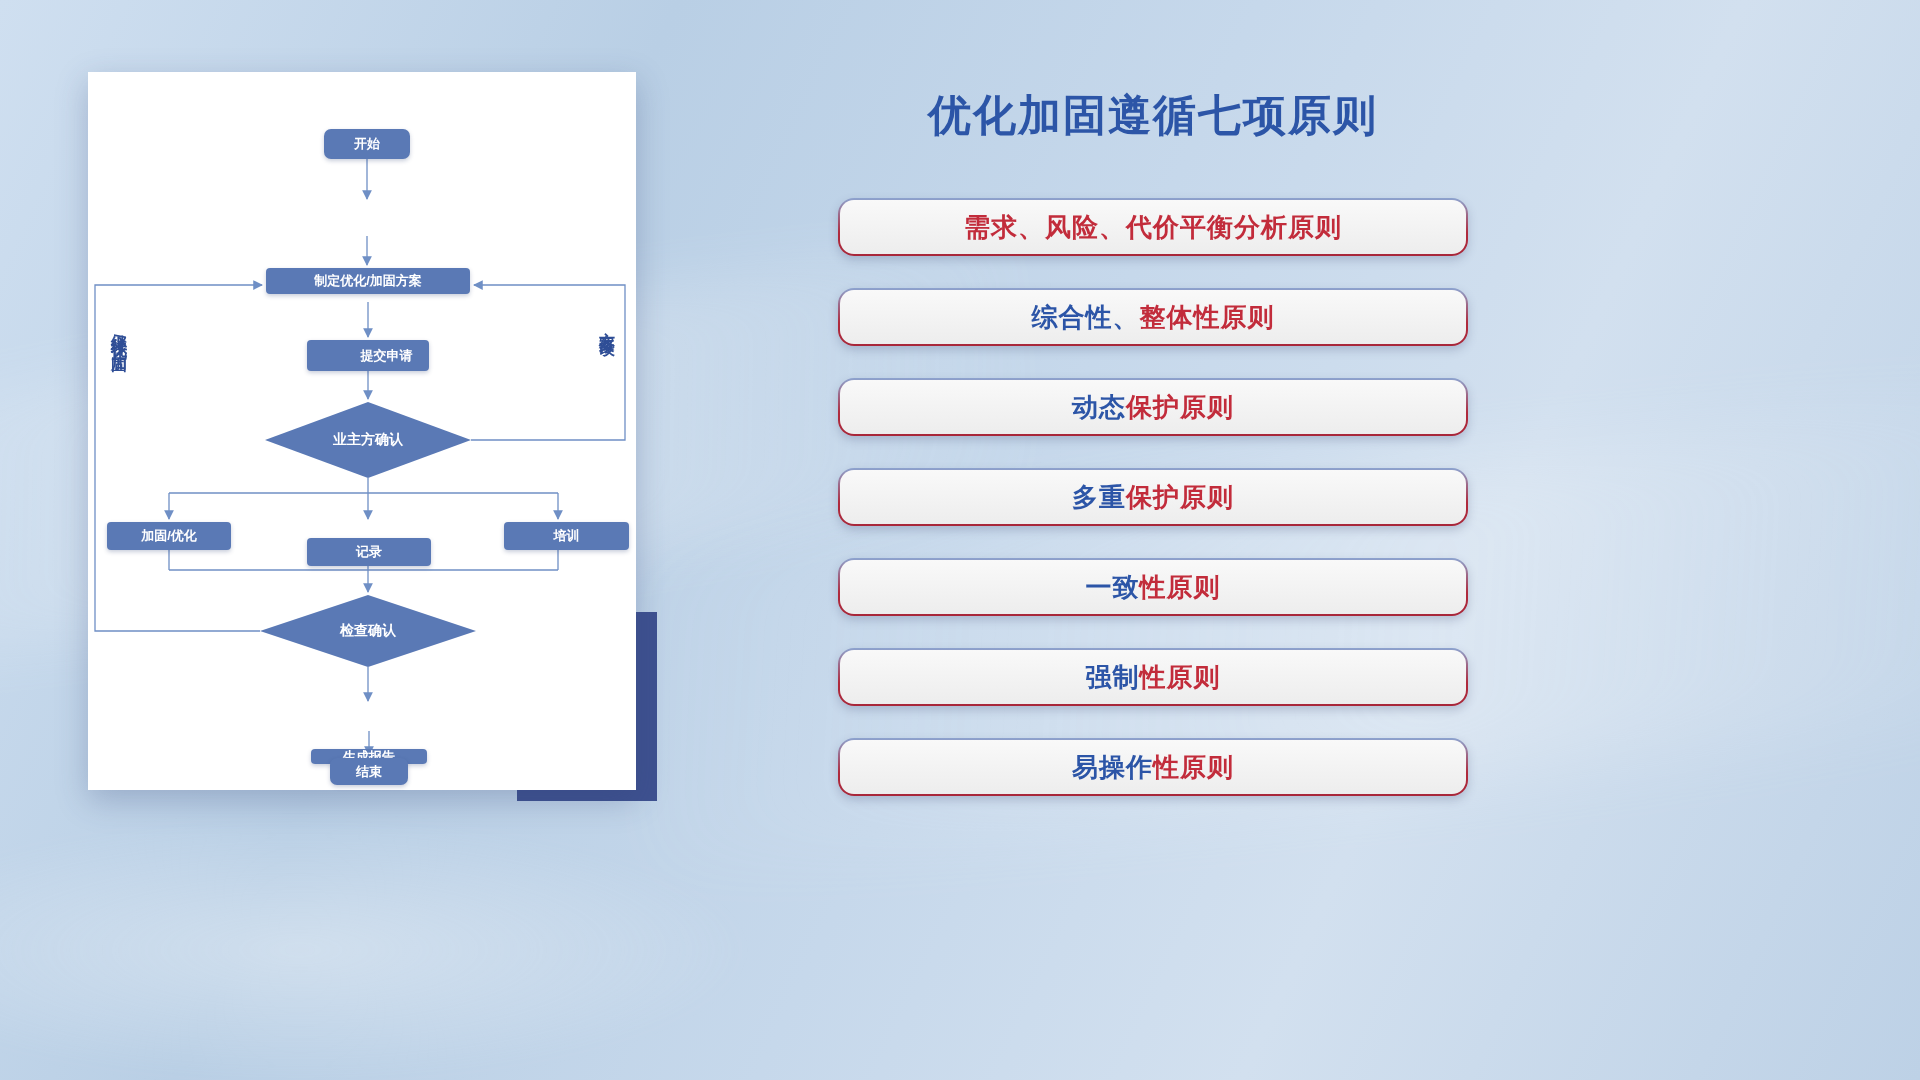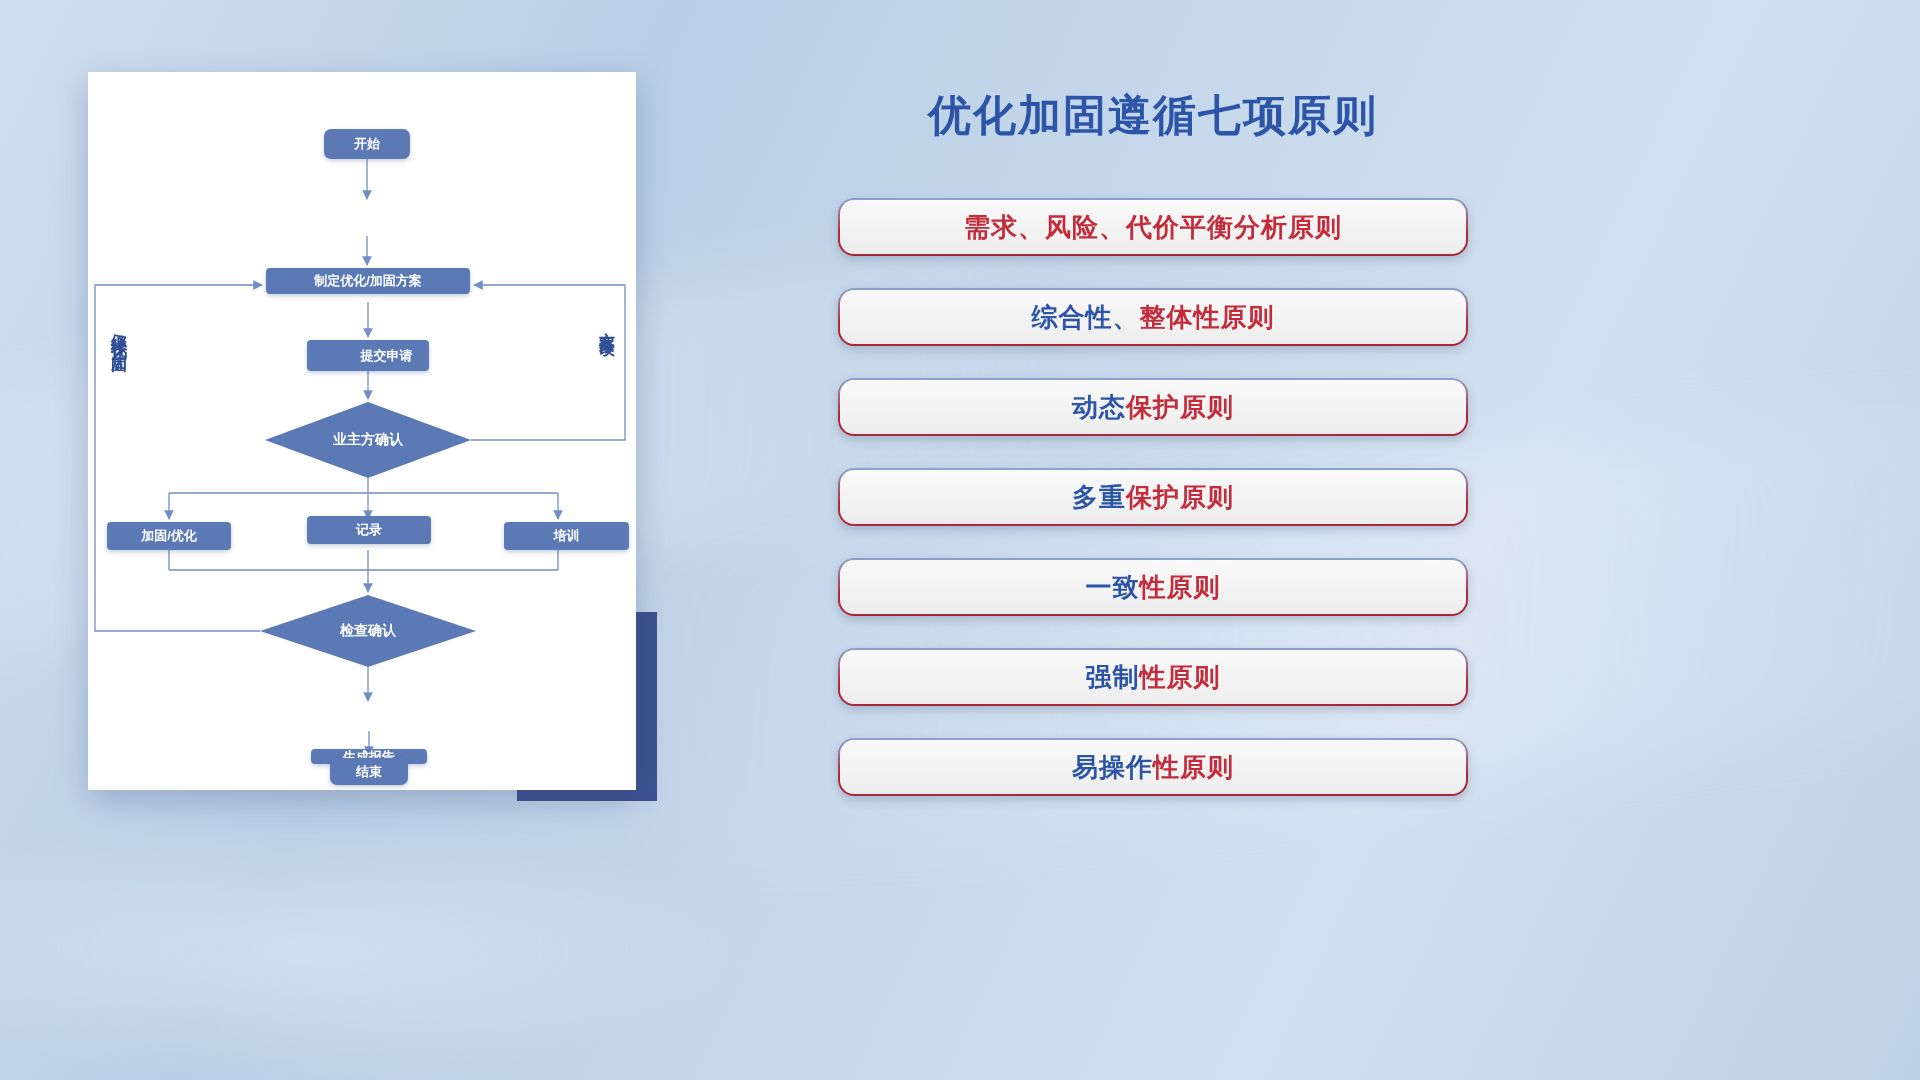--- a/index.html
+++ b/index.html
@@ -43,21 +43,21 @@
     position:absolute; background:#5a79b5; color:#ffffff;
     display:flex; align-items:center; justify-content:center;
     font-size:13px; font-weight:bold; border-radius:4px; white-space:nowrap;
     box-shadow:0 2px 4px rgba(40,60,110,.25); z-index:3;
   }
   .n-start    { left:236px; top:57px;  width:86px;  height:30px; border-radius:7px; }
   .n-risk     { left:153px; top:130px; width:252px; height:34px; }
   .n-plan     { left:178px; top:196px; width:204px; height:26px; }
   .n-submit   { left:219px; top:268px; width:122px; height:31px;padding-left:37px; }
   .n-reinforce{ left:19px;  top:450px; width:124px; height:28px; }
-  .n-record   { left:219px; top:444px; width:124px; height:28px; }
+  .n-record   { left:219px; top:466px; width:124px; height:28px; }
   .n-training { left:408px; top:450px; width:125px; height:28px;margin-left:8px; }
   .n-report   { left:223px; top:632px; width:116px; height:15px;margin-top:45px; }
   .n-end      { left:242px; top:686px; width:78px;  height:27px; border-radius:7px; }
 
   .diamond{
     position:absolute; background:#5a79b5; color:#ffffff;
     display:flex; align-items:center; justify-content:center;
     font-size:14px; font-weight:bold; z-index:3;
     clip-path:polygon(50% 0,100% 50%,50% 100%,0 50%);
   }

